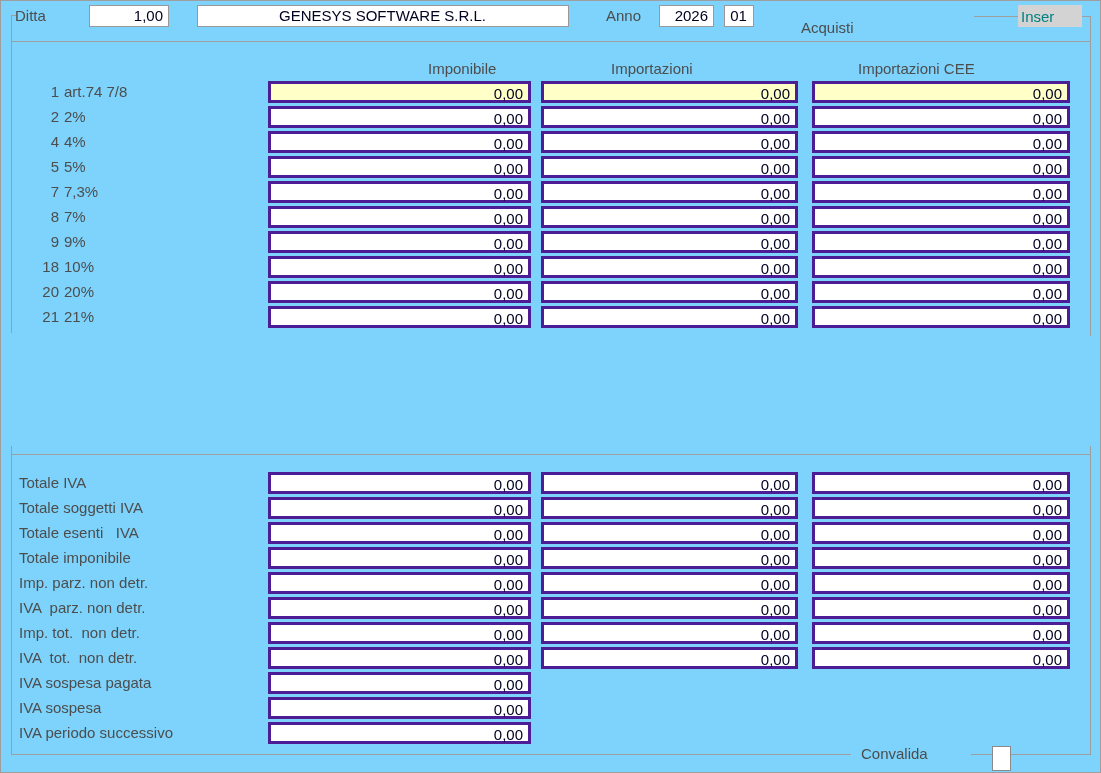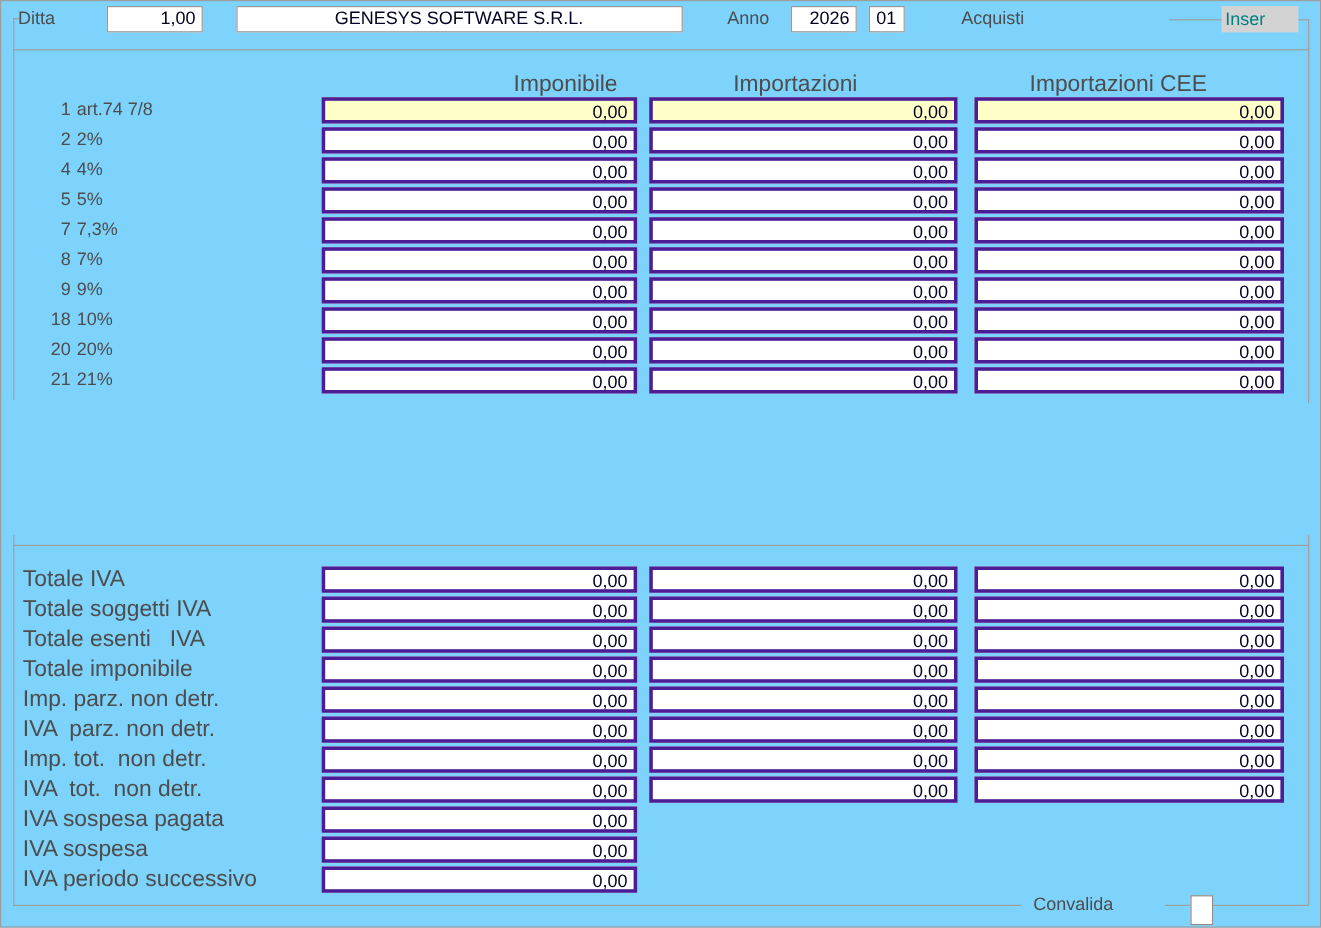--- a/index.html
+++ b/index.html
@@ -16,40 +16,40 @@
           border:1px solid #999999;color:#000020;font-size:15px;line-height:20px;
           padding:0 5px 0 4px;}
   .c1{left:267px;width:263px;}
   .c2{left:540px;width:257px;}
   .c3{left:811px;width:258px;}
   .hl{background:#FFFFC8;}
   .trow{position:absolute;left:0;width:1101px;height:22px;}
   .code{position:absolute;left:28px;width:30px;text-align:right;color:#4d4d4d;
         font-size:15px;line-height:22px;}
   .tlabel{position:absolute;left:63px;color:#4d4d4d;font-size:15px;line-height:22px;white-space:pre;}
-  .total-label{position:absolute;left:18px;color:#4d4d4d;font-size:19px;line-height:22px;white-space:pre;}
-  .colhead{position:absolute;top:59px;color:#4d4d4d;font-size:19px;}
+  .total-label{position:absolute;left:18px;color:#4d4d4d;font-size:15px;line-height:22px;white-space:pre;}
+  .colhead{position:absolute;top:59px;color:#4d4d4d;font-size:15px;}
   .inser-btn{position:absolute;left:1017px;top:4px;width:64px;height:22px;background:#D3D3D3;
              color:#008080;font-size:15px;line-height:22px;padding-left:3px;box-sizing:border-box;
              border:0;text-align:left;font-family:"Liberation Sans",sans-serif;}
   .checkbox{position:absolute;left:991px;top:745px;width:19px;height:25px;background:#ffffff;
             border:1px solid #8a8a8a;box-sizing:border-box;}
 </style>
 </head>
 <body>
 
 <div class="window">
 
   <span class="lbl" style="left:14px;top:4px;">Ditta</span>
   <div class="hfield" style="left:88px;top:4px;width:80px;text-align:right;">1,00</div>
   <div class="hfield" style="left:196px;top:4px;width:372px;text-align:center;">GENESYS SOFTWARE S.R.L.</div>
   <span class="lbl" style="left:605px;top:4px;">Anno</span>
   <div class="hfield" style="left:658px;top:4px;width:55px;text-align:right;">2026</div>
   <div class="hfield" style="left:723px;top:4px;width:30px;text-align:center;">01</div>
-  <span class="lbl" style="left:800px;top:4px;">Acquisti</span>
+  <span class="lbl" style="left:800px;top:16px;">Acquisti</span>
   <div class="hline" style="left:973px;top:15px;width:44px;"></div>
   <button class="inser-btn">Inser</button>
   <div class="hline" style="left:1081px;top:15px;width:9px;"></div>
 
   <div class="hline" style="left:10px;top:14px;width:5px;"></div>
   <div class="vline" style="left:10px;top:14px;height:318px;"></div>
   <div class="vline" style="left:1089px;top:15px;height:320px;"></div>
   <div class="hline" style="left:10px;top:40px;width:1080px;"></div>
 
   <span class="colhead" style="left:427px;">Imponibile</span>

